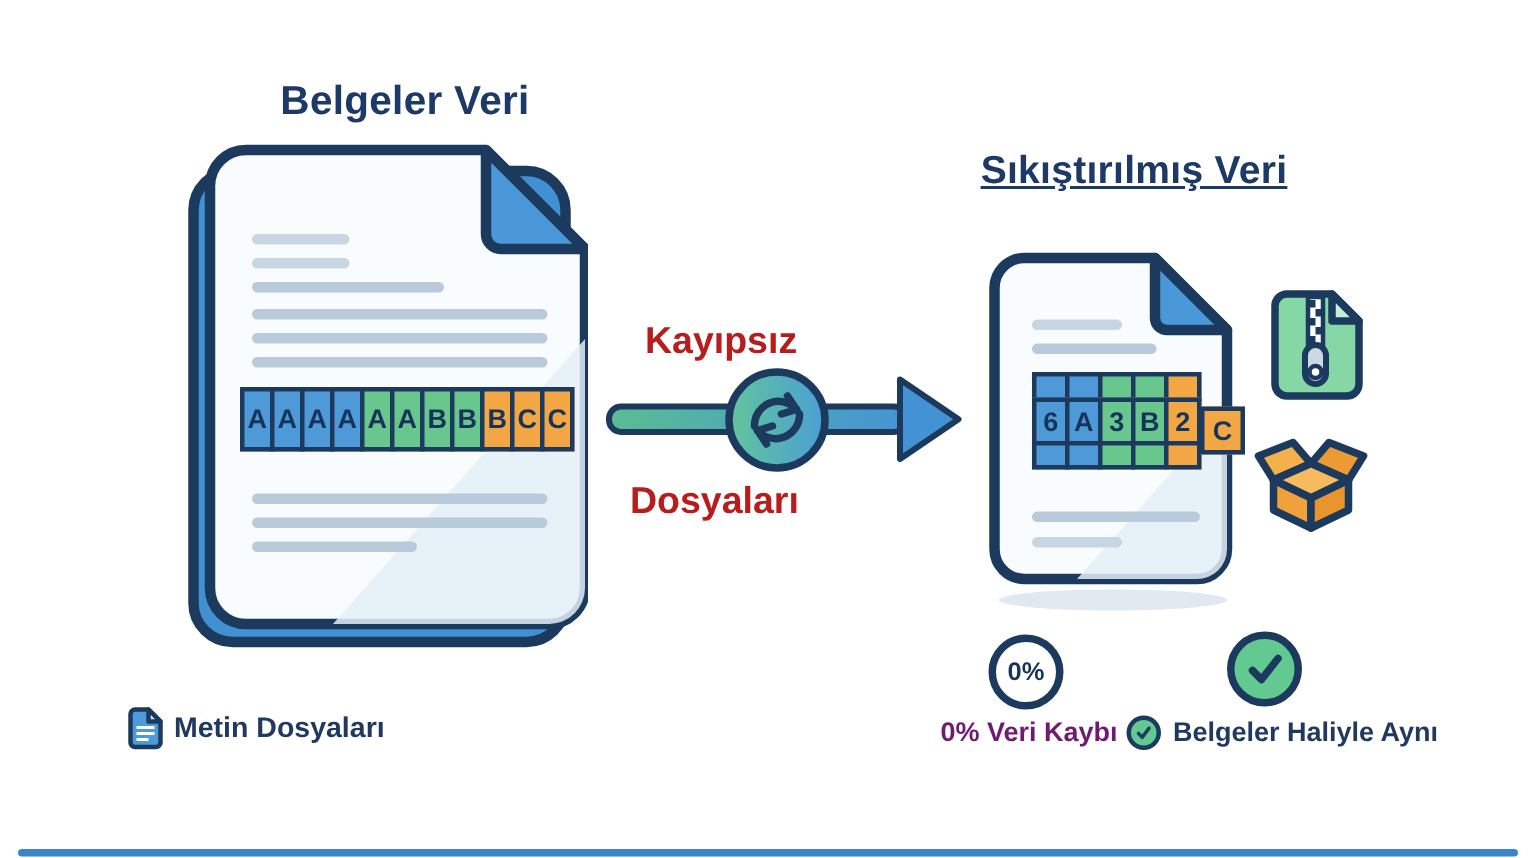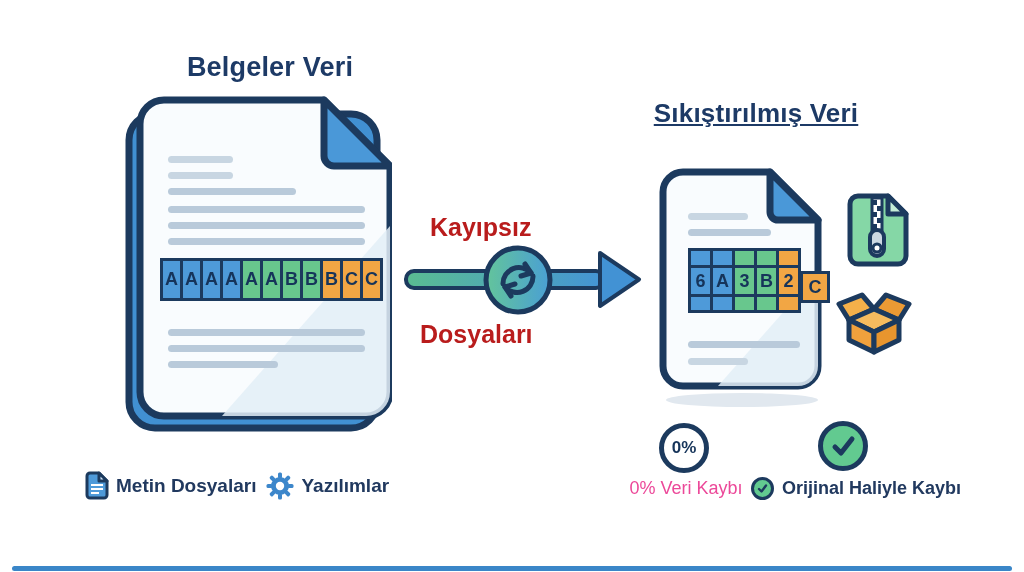--- a/index.html
+++ b/index.html
@@ -41,30 +41,30 @@
   }
   .rcell.top{height:14px;margin-top:0;}
   .rcell.mid{height:26px;}
   .rcell.bot{height:13px;}
   #overflow-cell{
     position:absolute;left:800px;top:271px;width:24px;height:26px;
     border:3px solid #1c3a5e;display:flex;align-items:center;justify-content:center;
     font-weight:700;font-size:18px;color:#16345a;
   }
   
-  #footer-left{position:absolute;left:84px;top:471px;display:flex;align-items:center;gap:10px;}
+  #footer-left{position:absolute;left:84px;top:471px;display:flex;align-items:center;gap:10px;flex-direction:column;}
   .fitem{display:flex;align-items:center;gap:7px;}
   .flabel{font-weight:700;font-size:19px;color:#21395f;white-space:nowrap;}
   
   .statcircle{
     position:absolute;width:40px;height:40px;border:5px solid #1c3a5e;border-radius:50%;
     display:flex;align-items:center;justify-content:center;background:#ffffff;
     font-weight:700;font-size:17px;color:#16345a;
   }
-  .statlabel{position:absolute;font-weight:400;font-size:18px;color:#ec4899;white-space:nowrap;}
+  .statlabel{position:absolute;font-weight:700;font-size:18px;color:#701a75;white-space:nowrap;}
   #same-row{position:absolute;left:751px;top:477px;display:flex;align-items:center;gap:8px;}
   .minicheck{
     width:17px;height:17px;border:3px solid #1c3a5e;border-radius:50%;
     background:#62ca90;display:flex;align-items:center;justify-content:center;
   }
   #shadow-right{
     position:absolute;left:666px;top:393px;width:152px;height:14px;border-radius:50%;
     background:#e1e8ef;
   }
   #bottom-bar{
@@ -214,52 +214,33 @@
   <div class="fitem">
     <svg width="25" height="29" viewBox="0 0 25 29">
       <path d="M6 2 H15 L23 10 V24 A3 3 0 0 1 20 27 H6 A3 3 0 0 1 3 24 V5 A3 3 0 0 1 6 2 Z" fill="#4e9ad9" stroke="#1c3a5e" stroke-width="3" stroke-linejoin="round"></path>
       <path d="M15 2 L23 10 H15 Z" fill="#cfe3f5" stroke="#1c3a5e" stroke-width="3" stroke-linejoin="round"></path>
       <rect x="7" y="13" width="12" height="2" fill="#ffffff"></rect>
       <rect x="7" y="17" width="12" height="2" fill="#ffffff"></rect>
       <rect x="7" y="21" width="8" height="2" fill="#ffffff"></rect>
     </svg>
     <span class="flabel">Metin Dosyaları</span>
   </div>
-  <div class="fitem">
-    <svg width="28" height="28" viewBox="0 0 28 28">
-      <g fill="#3d87cb">
-        <circle cx="14" cy="14" r="9"></circle>
-        <g>
-          <rect x="12" y="0.5" width="4" height="6" rx="1.5"></rect>
-          <rect x="12" y="21.5" width="4" height="6" rx="1.5"></rect>
-          <rect x="0.5" y="12" width="6" height="4" rx="1.5"></rect>
-          <rect x="21.5" y="12" width="6" height="4" rx="1.5"></rect>
-          <rect x="12" y="0.5" width="4" height="6" rx="1.5" transform="rotate(45 14 14)"></rect>
-          <rect x="12" y="21.5" width="4" height="6" rx="1.5" transform="rotate(45 14 14)"></rect>
-          <rect x="0.5" y="12" width="6" height="4" rx="1.5" transform="rotate(45 14 14)"></rect>
-          <rect x="21.5" y="12" width="6" height="4" rx="1.5" transform="rotate(45 14 14)"></rect>
-        </g>
-      </g>
-      <circle cx="14" cy="14" r="4.2" fill="#ffffff"></circle>
-    </svg>
-    <span class="flabel">Yazılımlar</span>
-  </div>
 </div>
 
 <div class="statcircle" style="left:659px;top:423px;">0%</div>
 <div class="statlabel" style="left:615px;top:478px;width:142px;text-align:center;">0% Veri Kaybı</div>
 
 <div class="statcircle" style="left:818px;top:421px;background:#62ca90;">
   <svg width="26" height="26" viewBox="0 0 26 26">
     <polyline points="5,14 11,20 22,6" fill="none" stroke="#1c3a5e" stroke-width="5" stroke-linecap="round" stroke-linejoin="round"></polyline>
   </svg>
 </div>
 
 <div id="same-row">
   <span class="minicheck">
     <svg width="11" height="11" viewBox="0 0 11 11">
       <polyline points="2,6 4.5,8.5 9,2.5" fill="none" stroke="#1c3a5e" stroke-width="2.4" stroke-linecap="round" stroke-linejoin="round"></polyline>
     </svg>
   </span>
-  <span class="flabel" style="font-size:18px;">Orijinal Haliyle Kaybı</span>
+  <span class="flabel" style="font-size:18px;">Belgeler Haliyle Aynı</span>
 </div>
 
 <div id="bottom-bar"></div>
 
 </body></html>

